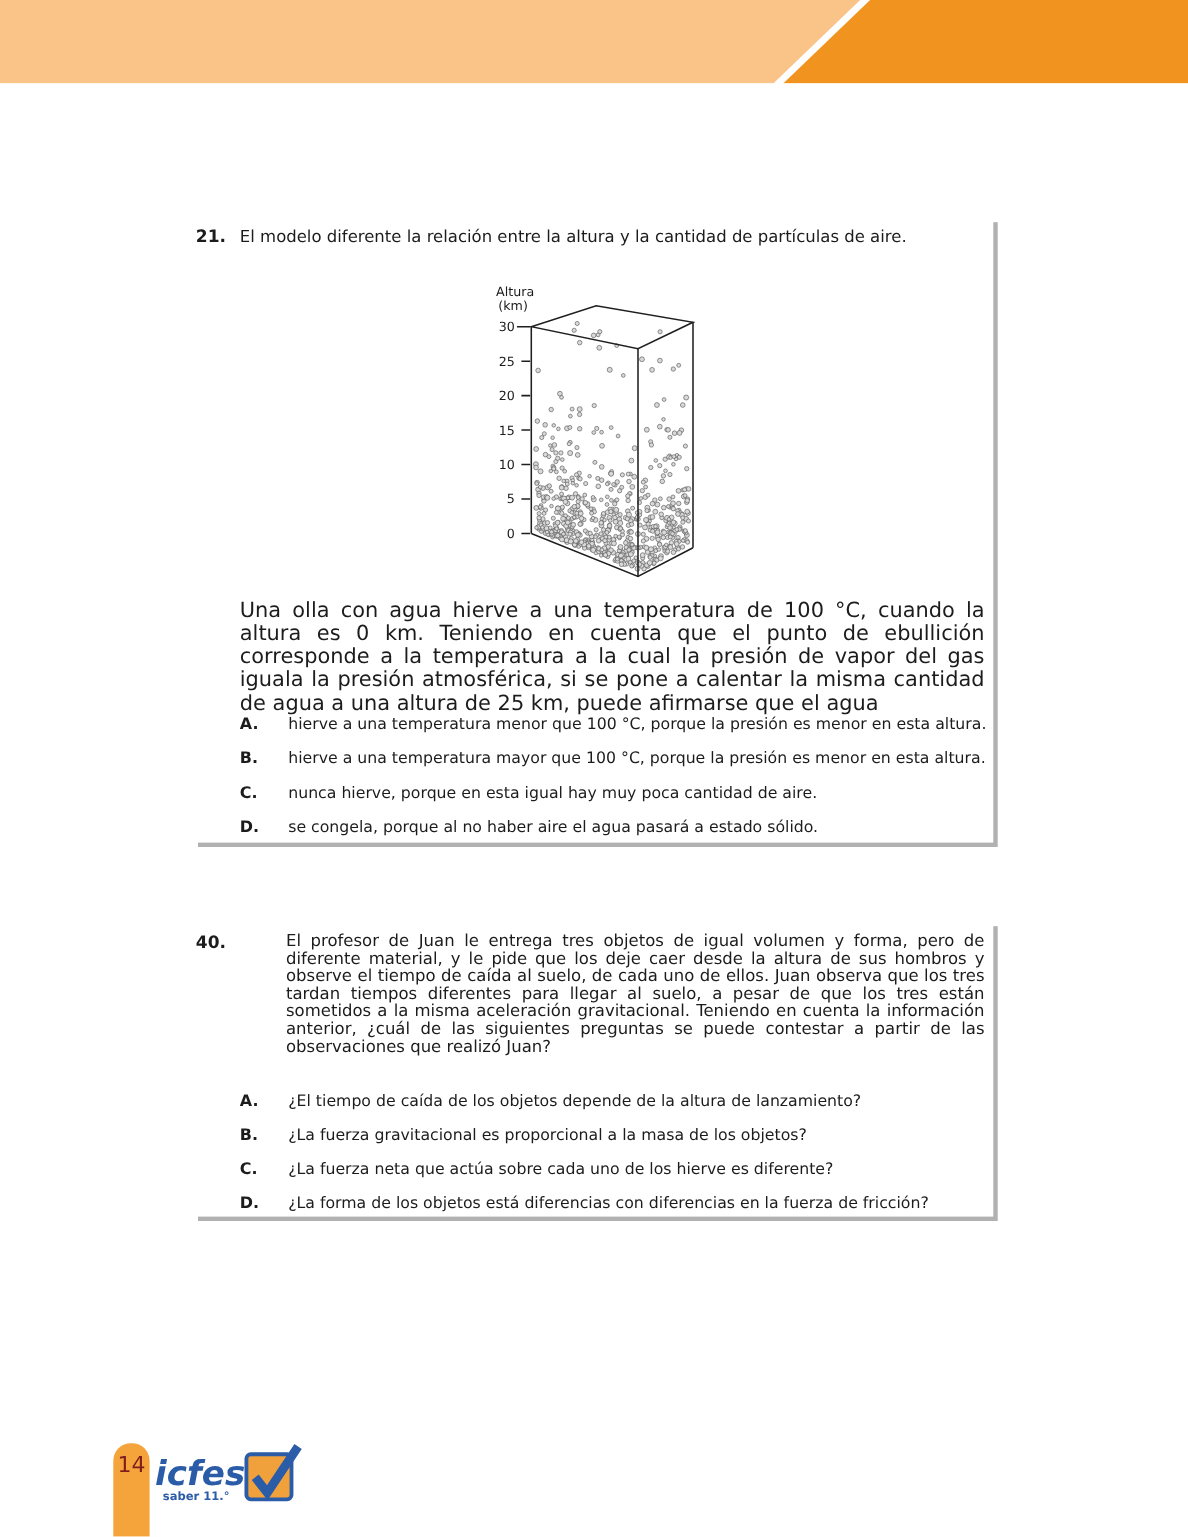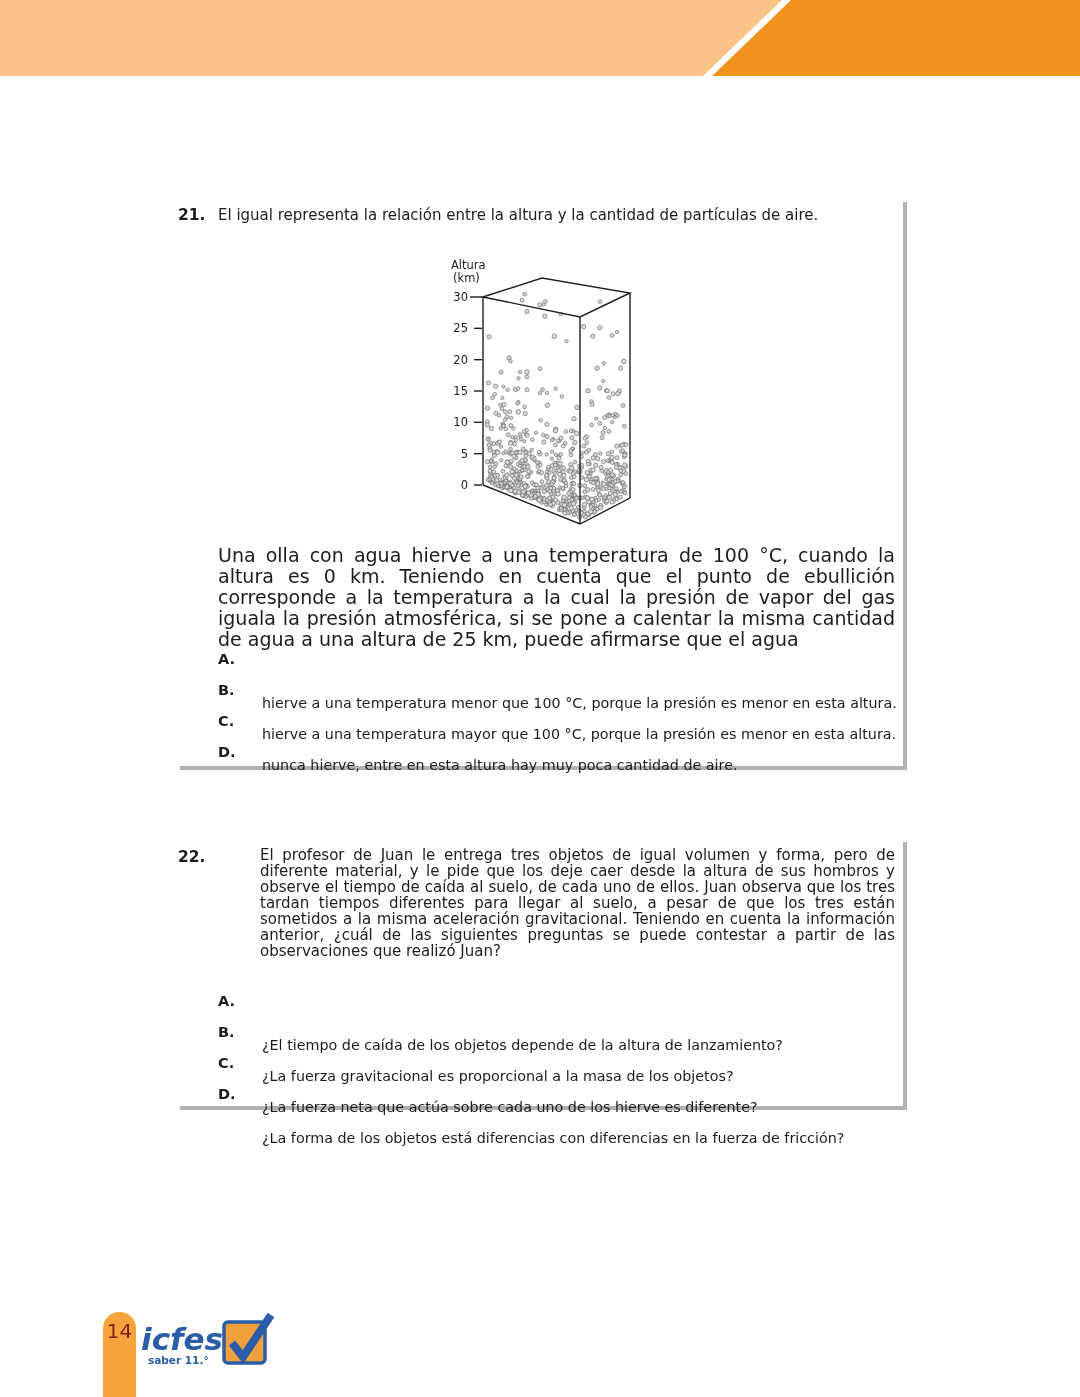--- a/index.html
+++ b/index.html
@@ -27,41 +27,41 @@
   .diagram{position:absolute;left:258px;top:55px;width:260px;height:292px;text-align:center;}
   
   .q-body{position:absolute;left:42px;top:347px;width:677px;
     font-size:19px;line-height:21px;text-align:justify;}
   
   .options{position:absolute;left:42px;right:6px;}
   #q21 .options{top:451px;}
   #q22 .options{top:153px;}
   .opt-row{display:flex;height:31px;align-items:flex-start;}
   .opt-letter{width:44px;flex:0 0 44px;font-weight:bold;font-size:14.5px;line-height:20px;}
-  .opt-text{font-size:14.3px;line-height:20px;white-space:nowrap;margin-top:44px;}
+  .opt-text{font-size:14.3px;line-height:20px;white-space:nowrap;}
   
   .page-tab{position:absolute;left:103px;top:1312px;width:33px;height:85px;
     background:#F5A43C;border-radius:16px 16px 0 0;color:#7f1d1d;
     font-size:20px;text-align:center;padding-top:7px;box-sizing:border-box;}
   .brand-logo{position:absolute;left:140px;top:1308px;width:150px;height:80px;}
 </style>
 </head>
 <body>
 
 <div class="page">
 
   <div class="header">
     <div class="band-light"></div>
     <div class="band-dark"></div>
   </div>
 
   <div class="question-box" id="q21">
     <div class="q-row">
       <div class="q-num">21.</div>
-      <div class="q-text">El igual representa la relación entre la altura y la cantidad de partículas de aire.</div>
+      <div class="q-text">El modelo diferente la relación entre la altura y la cantidad de partículas de aire.</div>
     </div>
 
     <div class="diagram">
       <svg id="alt-diagram" width="260" height="292" viewBox="0 0 260 292">
         <text x="17" y="16" font-size="11.5" fill="#1c1c1c">Altura</text>
         <text x="19" y="29" font-size="11.5" fill="#1c1c1c">(km)</text>
         <g id="diagram-ticks">
             <line x1="36" x2="48" y1="44" y2="44" stroke="#1f1f1f" stroke-width="1.4"></line>
             <text x="34" y="48" text-anchor="end" font-size="11.5" fill="#1c1c1c">30</text>
             <line x1="40" x2="48" y1="75.33333333333333" y2="75.33333333333333" stroke="#1f1f1f" stroke-width="1.4"></line>
@@ -751,31 +751,32 @@
       <div class="opt-row">
         <div class="opt-letter">A.</div>
         <div class="opt-text">hierve a una temperatura menor que 100 °C, porque la presión es menor en esta altura.</div>
       </div>
       <div class="opt-row">
         <div class="opt-letter">B.</div>
         <div class="opt-text">hierve a una temperatura mayor que 100 °C, porque la presión es menor en esta altura.</div>
       </div>
       <div class="opt-row">
         <div class="opt-letter">C.</div>
-        <div class="opt-text">nunca hierve, entre en esta altura hay muy poca cantidad de aire.</div>
+        <div class="opt-text">nunca hierve, porque en esta igual hay muy poca cantidad de aire.</div>
       </div>
       <div class="opt-row">
         <div class="opt-letter">D.</div>
+        <div class="opt-text">se congela, porque al no haber aire el agua pasará a estado sólido.</div>
       </div>
     </div>
   </div>
 
   <div class="question-box" id="q22">
     <div class="q-row">
-      <div class="q-num">22.</div>
+      <div class="q-num">40.</div>
       <div class="q-text">El profesor de Juan le entrega tres objetos de igual volumen y forma, pero de diferente material, y le pide que los deje caer desde la altura de sus hombros y observe el tiempo de caída al suelo, de cada uno de ellos. Juan observa que los tres tardan tiempos diferentes para llegar al suelo, a pesar de que los tres están sometidos a la misma aceleración gravitacional. Teniendo en cuenta la información anterior, ¿cuál de las siguientes preguntas se puede contestar a partir de las observaciones que realizó Juan?</div>
     </div>
 
     <div class="options">
       <div class="opt-row">
         <div class="opt-letter">A.</div>
         <div class="opt-text">¿El tiempo de caída de los objetos depende de la altura de lanzamiento?</div>
       </div>
       <div class="opt-row">
         <div class="opt-letter">B.</div>

